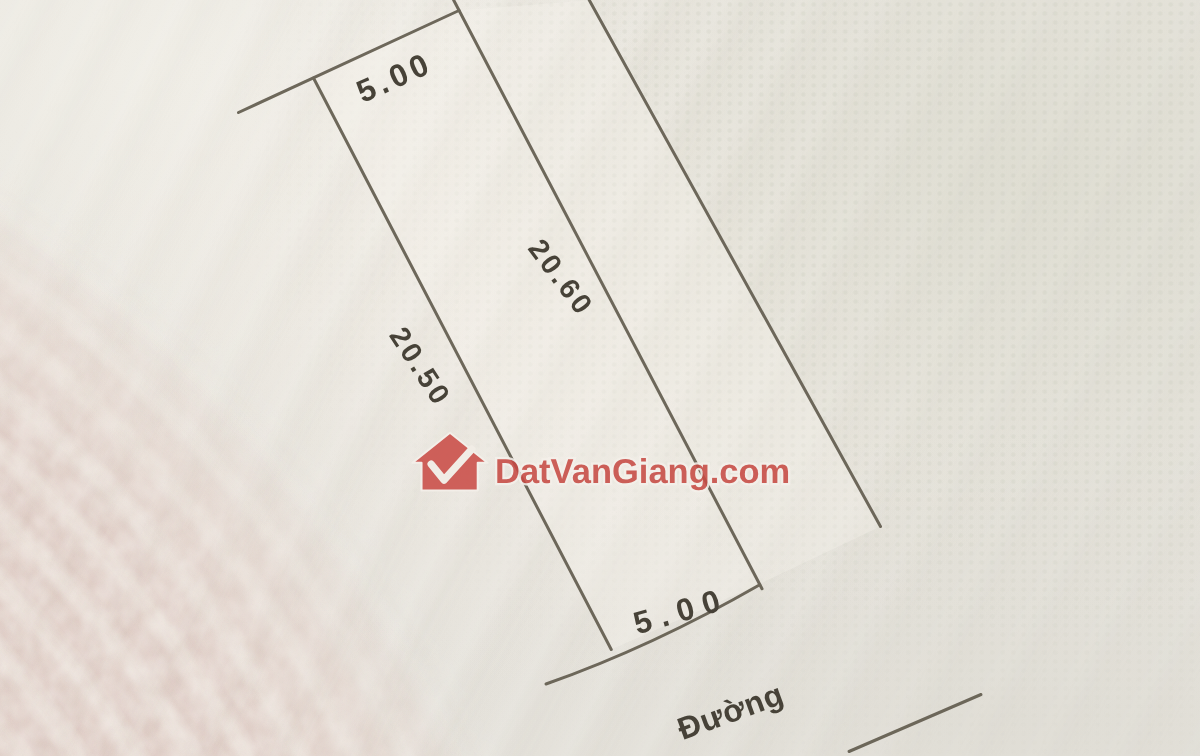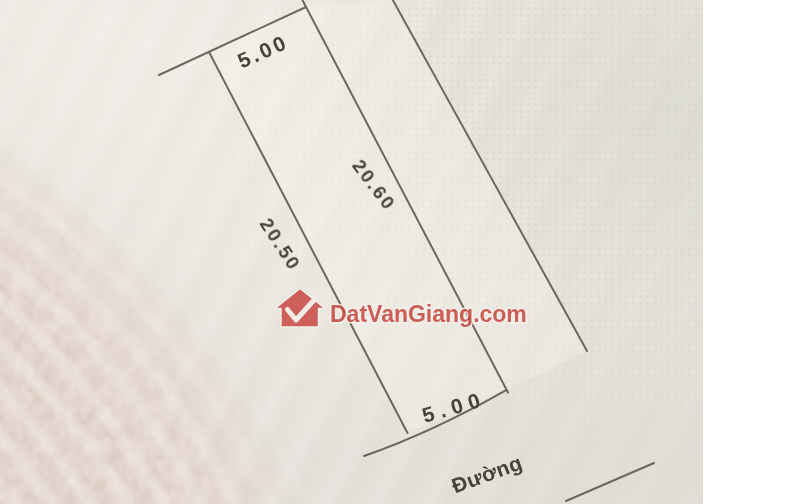--- a/index.html
+++ b/index.html
@@ -1,16 +1,16 @@
 <!DOCTYPE html>
 <html><head>
 <meta charset="utf-8">
 <style>
   html,body{margin:0;padding:0;}
-  #stage{position:relative;width:703px;height:504px;overflow:hidden;
+  #stage{position:relative;width:800px;height:504px;overflow:hidden;
     background:#f97316;
     font-family:"Liberation Sans", sans-serif;}
   .layer{position:absolute;left:0;top:0;width:800px;height:504px;}
   
   #tone{
     background:
       radial-gradient(ellipse 700px 500px at 690px 120px, rgba(220,219,207,0.85) 0%, rgba(220,219,207,0) 60%),
       radial-gradient(ellipse 600px 300px at 680px 480px, rgba(219,217,208,0.55) 0%, rgba(219,217,208,0) 65%),
       radial-gradient(ellipse 560px 400px at 380px 200px, rgba(242,237,229,0.7) 0%, rgba(242,237,229,0) 65%),
       radial-gradient(ellipse 500px 400px at 120px 40px,  rgba(241,239,232,0.9) 0%, rgba(241,239,232,0) 65%),

